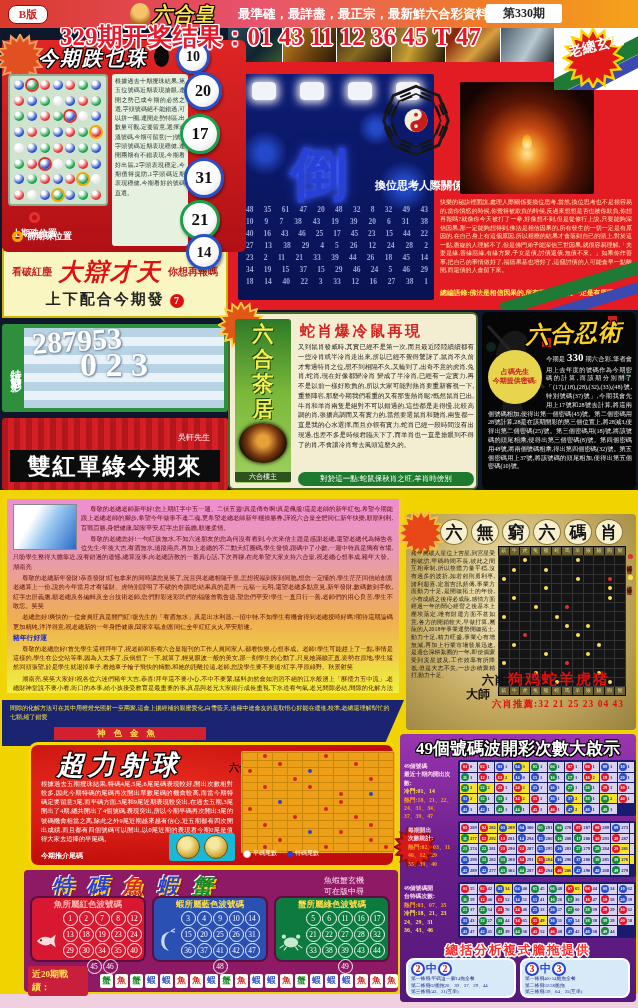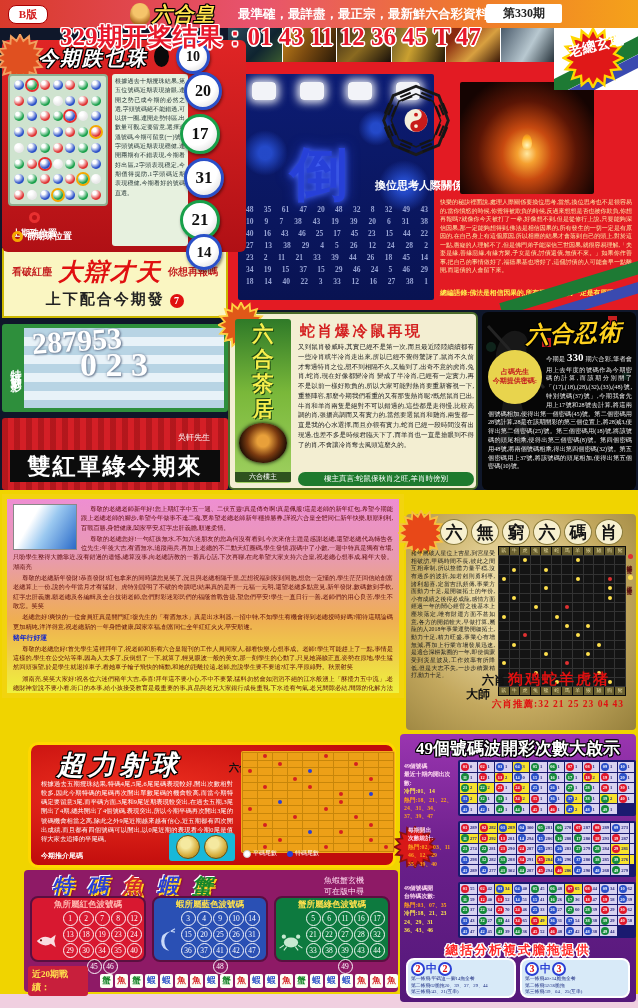--- a/index.html
+++ b/index.html
@@ -480,21 +480,21 @@
           <span class="teachar">六</span>
           <span class="teachar">合</span>
           <span class="teachar">茶</span>
           <span class="teachar">居</span>
         </div>
       <div class="teacup"></div>
       <div class="teaowner">六合樓主</div>
     </div>
     <div class="teatitle">蛇肖爆冷鼠再現</div>
     <div class="teabody">又到鼠肖發威時,其實已經不是第一次,而且最近陸陸續續都有一些冷肖或半冷肖走出來,所以已經不覺得驚訝了,鼠肖不久前才奪過特肖之位,想不到相隔不久,又輪到了,出奇不意的虎肖,兔肖,蛇肖,現在好像都變冷肖 變成了半冷肖,已經有一定實力,再不是以前一樣好欺負的,所以大家可能對熱肖要重新審視一下,重整陣容,那麼今期我們看重的又有那隻熱肖呢?既然鼠肖已出,牛肖和羊肖兩隻是絕對不可以錯過的,這些都是走得慢,比較高調的肖,張揚高調而又有實力的,當然要選鼠肖和雞肖,兩隻都一直是我的心水選擇,而且亦很有實力,蛇肖已經一段時間沒有出現過,也差不多是時候君臨天下了,而羊肖也一直是搶眼到不得了的肖,不會讓冷肖奪去風頭這麼久的。</div>
-    <div class="teafooter">樓主真言:蛇鼠保秋肖之旺,羊肖時傍別</div>
+    <div class="teafooter">對於這一點:蛇鼠保秋肖之旺,羊肖時傍別</div>
   </div>
 
   <div class="abs ninja">
     <div class="ndot" style="left:4px;top:30px;width:10px;height:10px;"></div>
     <div class="ndot" style="left:20px;top:120px;width:8px;height:8px;"></div>
     <div class="ndot" style="left:140px;top:60px;width:8px;height:8px;"></div>
     <svg style="position:absolute;left:0;top:6px;" width="70" height="150" viewBox="0 0 70 150">
       <path d="M20 20 Q30 8 42 16 Q48 22 44 32 L56 60 L48 64 L40 46 L38 80 L50 130 L40 134 L30 96 L24 134 L14 130 L22 78 L16 50 Q10 36 20 20 Z" fill="#181818"></path>
       <line x1="6" y1="8" x2="62" y2="70" stroke="#242424" stroke-width="3"></line>
     </svg>
@@ -519,20 +519,24 @@
     <div class="letterphoto"></div>
     <div id="letterbody">
         <p>尊敬的老總老師新年好!您上期紅字中五一週、二伏五靈!真是傳奇啊!真是佩服!這是老師的新年紅包,希望今期能跟上老總老師的腳步,希望今年做事不逢二魂,更希望老總老師新年穩操勝券,謹祝六合皇全體同仁新年快樂,順順利利,百戰百勝,身體健康,闔家平安,紅字忠肝義膽,順遂柔情。</p>
         <p>尊敬的老總您好!一句紅孩無水,不知六迷朋友的您為何沒有看到,今次來信主題是感謝老總,還望老總代為轉告各位先生:年後大吉,有酒無水,追蹤兩兵,再加上老總的不二動天紅圈碼,學生發憤,跟碼中了小數,一週中特真是獨有市場,只盼學生整得大膽靠近,沒有錯過的遺憾,總算沒事,向老總請教的一番真心話,下次再聊,在此希望大家支持六合皇,祝老總心想事成,豬年大發。湖南亮</p>
         <p>尊敬的老總新年發財!恭喜發財!紅包拿來的同時讓您見笑了,況且與老總相隔千里,怎想祝福到家到同胞,想您一定懂的,學生茫茫回信給創富老總算上一份,說的今年當月才有猛財、虎特別證明了不破的奇蹟吧!結果真的是再一元福一元明,還望老總多點意見,新年發財,數碼數到手軟,紅字忠肝義膽,願老總及各編輯及全台技術老師,您們對彩迷彩民們的福蔭首戰告捷,望您們平安!學生一直日行一善,老師們的用心良苦,學生不敢忘。笑笑</p>
         <p>老總您好!爽快的一位會員狂真是開門紅!復先生的「有酒無水」真是出水利器,一招中特,不知學生有機會得到老總授時好嗎?期待這期論碼更加精純,洋洋得意,祝老總新的一年身體健康,闔家幸福,創富同仁全年紅紅火火,平安順遂。</p>
         <div class="lsub">豬年行好運</div>
         <p>尊敬的老總您好!首先學生這裡拜年了,祝老師和所有六合皇報刊的工作人員同家人,都看快樂,心想事成。老師!學生可能趕上了一點,事情是這樣的,學生在公交站等車,因為人太多了,反倒想了一下,就算了,輕見眼波一般的美女,那一刻學生的心動了,只見她滿臉正直,姿勢在原地,學生猛然回頭張望,於是學生就退掉車子,看她車子輪子飛快的轉動,和她的距離拉遠,老師,您說學生要不要追?紅字,平原綠野。秋景射笑</p>
         <p>湖南亮,笑笑大家好!祝各位六迷們豬年大吉,恭喜!拜年這不要小心,不中不要緊,猛料勿然會如滔滔不絕的江水般湧上「酥攪力五中流」,老總財神堂說不要小看,街口的本事,給小孩接受教育是最重要的事,真品與老兄大家銀行成長重視,下水道有勻氣,老兄間隙必結,間隙的化解方法可在其中用橙燈光照射一至兩聚,白雪藍天,這種中途運會友的是取悟心好能在連進,祝您老總還理解幫忙的七顆,縮了錯愛。</p>
       </div>
+  </div>
+  <div class="abs tail">
+    <div class="tailtext">間隙的化解方法可在其中用橙燈光照射一至兩聚,這會上揚經補的親蜜愛化,白雪藍天,道種中途會友的是取悟心好能在連進,校準,老總還理解幫忙的七顆,縮了錯愛</div>
+    <div class="taillabel">神色金魚</div>
   </div>
 
   <div class="abs sixgrid">
     <div class="burst" style="left:-8px;top:-4px;width:46px;height:46px;"><svg viewBox="0 0 100 100" width="100%" height="100%">
           <polygon points="99.0,50.0 85.3,57.0 95.3,68.8 79.9,70.0 84.6,84.6 70.0,79.9 68.8,95.3 57.0,85.3 50.0,99.0 43.0,85.3 31.2,95.3 30.0,79.9 15.4,84.6 20.1,70.0 4.7,68.8 14.7,57.0 1.0,50.0 14.7,43.0 4.7,31.2 20.1,30.0 15.4,15.4 30.0,20.1 31.2,4.7 43.0,14.7 50.0,1.0 57.0,14.7 68.8,4.7 70.0,20.1 84.6,15.4 79.9,30.0 95.3,31.2 85.3,43.0" fill="#e84818" stroke="#f5c040" stroke-width="4"></polygon>
         </svg></div>
     <div class="ovalrow" id="ovalrow">
         <span class="oval">六</span>
         <span class="oval">無</span>
         <span class="oval">窮</span>

